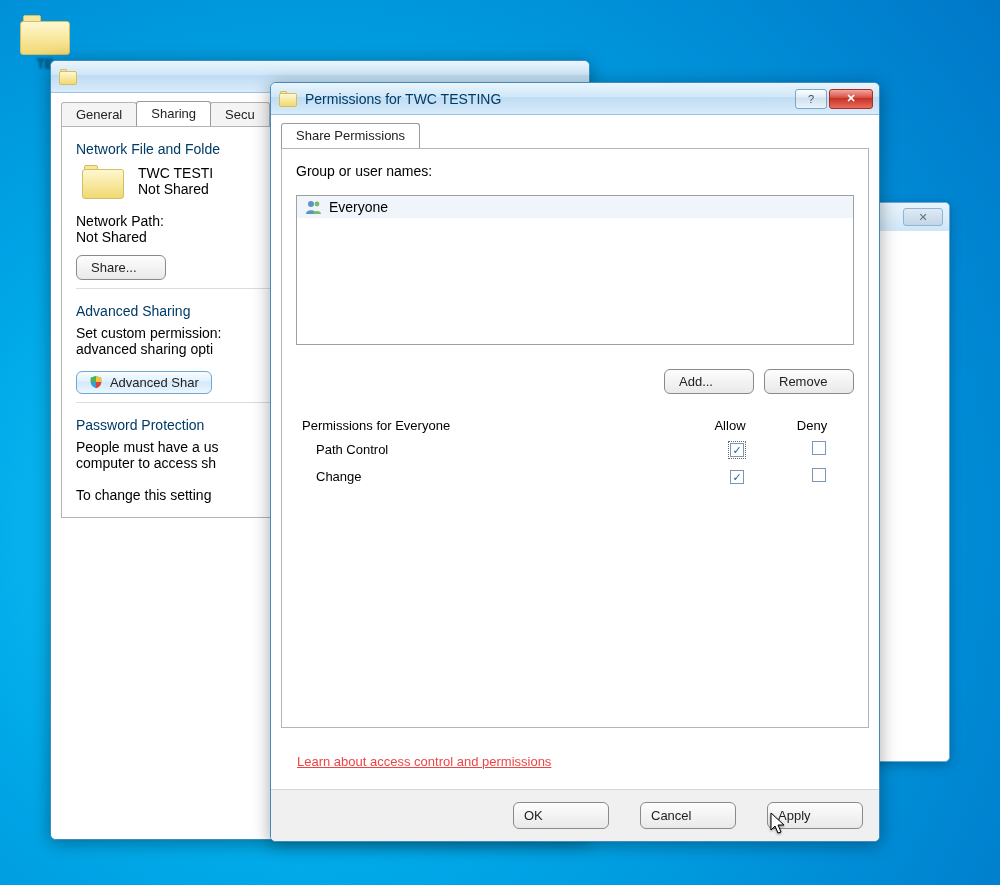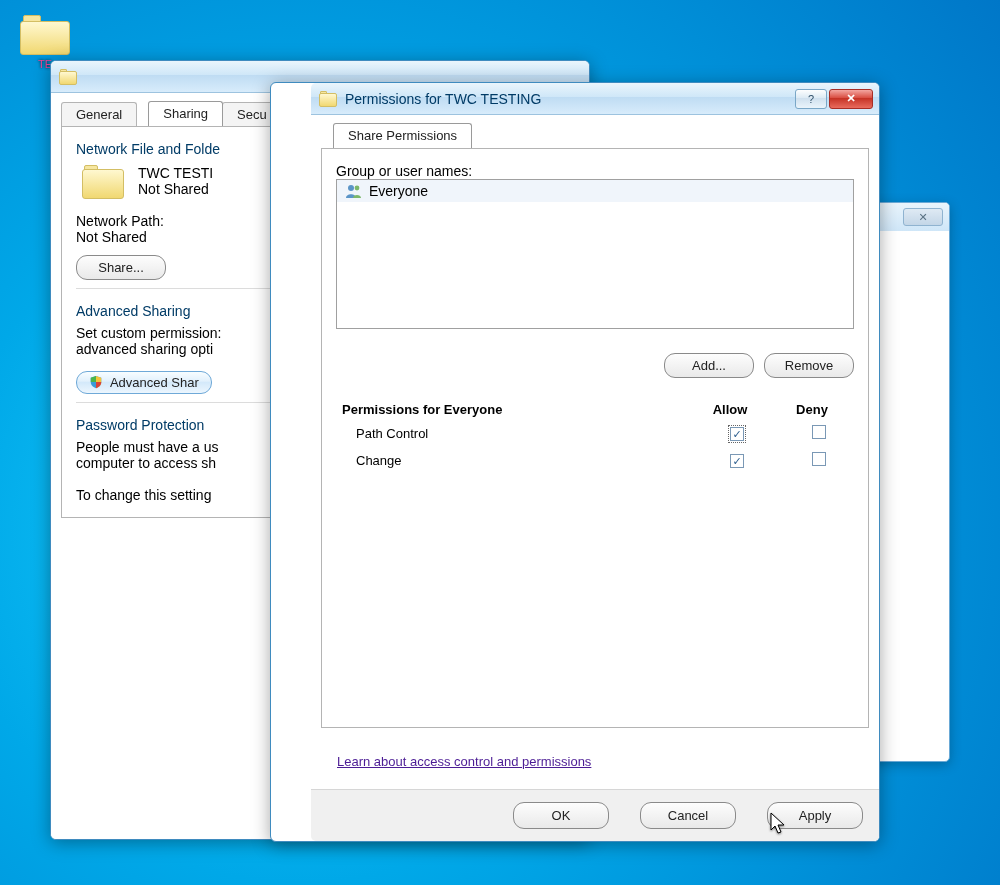--- a/index.html
+++ b/index.html
@@ -9,21 +9,21 @@
     background: radial-gradient(circle at 30% 60%, #18d0ff 0%, #00a8e8 40%, #0077c8 100%);
     overflow: hidden;
     position: relative;
     font-size: 14px;
   }
   
   .desktop-icon { position:absolute; top:15px; left:15px; width:60px; text-align:center; }
   .folder-big { width:50px; height:40px; margin:0 auto; position:relative; }
   .folder-big .tab { position:absolute; top:0; left:3px; width:18px; height:8px; background:#f6e6a0; border-radius:2px 2px 0 0; border:1px solid #d3be64;}
   .folder-big .body { position:absolute; top:6px; left:0; width:50px; height:34px; background:linear-gradient(#fff8d0,#f1d871); border:1px solid #d3be64; border-radius:3px;}
-  .desktop-icon span { color:#ec4899; font-size:11px; text-shadow:0 0 3px #000; word-break:break-all;}
+  .desktop-icon span { color:#0369a1; font-size:13px; text-shadow:0 0 3px #000; word-break:break-all;}
   
   .win {
     position:absolute;
     border:1px solid #3f8bbf;
     border-radius:6px;
     background:#fff;
     box-shadow:0 3px 18px rgba(0,0,0,.35);
     display:flex; flex-direction:column;
   }
   .titlebar {
@@ -55,42 +55,41 @@
     padding:4px 14px;
     background:#f4f4f4;
     border:1px solid #b4b4b4;
     border-bottom:none;
     border-radius:3px 3px 0 0;
     font-size:13px;
     color:#222;
     margin-right:-1px;
     position:relative;
   }
-  .tab-btn.active { background:#fff; border-color:#9a9a9a; z-index:2; padding-bottom:5px;margin-left:12px;}
+  .tab-btn.active { background:#fff; border-color:#9a9a9a; z-index:2; padding-bottom:5px;}
   .tab-panel {
     margin:0 10px 10px 10px;
     border:1px solid #b4b4b4;
     padding:14px;
     background:#fff;
     min-height:300px;
   }
   .group-label { color:#003b66; font-size:14px; margin:0 0 6px 0;}
   .sep { height:1px; background:#dcdcdc; margin:8px 0 14px 0;}
   .folder-med { width:42px; height:36px; position:relative; display:inline-block;}
   .folder-med .tab { position:absolute; top:0; left:2px; width:14px; height:6px; background:#f6e6a0; border:1px solid #d3be64; border-radius:2px 2px 0 0;}
   .folder-med .body { position:absolute; top:4px; left:0; width:42px; height:30px; background:linear-gradient(#fff8d0,#f1d871); border:1px solid #d3be64; border-radius:3px;}
   .btn {
     display:inline-block;
     min-width:90px;
     padding:4px 14px;
     border:1px solid #8a8a8a;
-    border-radius:11px;
+    border-radius:6px;
     background:linear-gradient(#fdfdfd,#e9e9e9);
     font-size:13px; color:#222;
-    text-align:center;
   }
   .btn.adv {
     padding:3px 12px;
     border-color:#6fa9d8;
     background:linear-gradient(#f8fdff,#e1f0fc 45%,#d2e8fa 46%,#ecf6fe);
   }
   .shield { display:inline-block; width:14px; height:14px; margin-right:4px; vertical-align:-2px;}
   .shield svg { width:14px; height:14px;}
   .listbox {
     border:1px solid #a0a0a0;
@@ -98,31 +97,31 @@
     height:150px;
     overflow:auto;
   }
   .list-item {
     display:flex; align-items:center; gap:6px;
     padding:3px 8px;
     background:#f0f5fb;
   }
   .people-icon { width:18px; height:16px; }
   .perm-table { width:100%; font-size:13px; }
-  .perm-table th { font-weight:bold; text-align:left; padding:2px 4px;}
+  .perm-table th { font-weight:normal; text-align:left; padding:2px 4px;}
   .perm-table th.c, .perm-table td.c { text-align:center; width:80px;}
   .perm-table td { padding:4px 4px 4px 18px;}
   .chk {
     width:14px; height:14px; border:1px solid #7a98b5; background:#fff;
     display:inline-flex; align-items:center; justify-content:center;
     font-size:11px; color:#2a5c8d;
   }
   .chk.checked::after { content:"✓"; }
   .chk.focus { outline:1px dotted #666; outline-offset:1px;}
-  a.link { color:#4c1d95; font-size:13px;}
+  a.link { color:#ef4444; font-size:13px;}
   .dlg-buttons { display:flex; gap:10px; justify-content:flex-end; padding:12px 16px; background:#f0f0f0; border-top:1px solid #d6d6d6; border-radius:0 0 5px 5px;}
   .dlg-buttons .btn { min-width:96px; padding:5px 10px;margin-left:21px;}
   .cursor {
     position:absolute;
     width:18px; height:24px;
     pointer-events:none;
   }
   .cursor svg { filter:drop-shadow(0 1px 1px rgba(0,0,0,.5));}
   .bg-win {
     position:absolute;
@@ -202,40 +201,40 @@
       </div>
       <div class="sep"></div>
       <div class="group-label">Password Protection</div>
       <div>People must have a us</div>
       <div>computer to access sh</div>
       <div style="margin-top:16px;">To change this setting</div>
     </div>
   </div>
 </div>
 
-<div class="win" style="left:270px; top:82px; width:610px; height:760px;padding-left:40px;">
+<div class="win" style="left:270px; top:82px; width:610px; height:760px;">
   <div class="titlebar">
     <span class="folder-small">
         <span class="tab"></span>
         <span class="body"></span>
       </span>
     <div class="title">Permissions for TWC TESTING</div>
     <div class="winbtns">
       <div class="winbtn">?</div>
       <div class="winbtn close">✕</div>
     </div>
   </div>
   <div class="win-body" style="display:flex; flex-direction:column;">
     <div style="flex:1;">
       <div class="tabstrip">
         <div class="tab-btn active">Share Permissions</div>
       </div>
       <div class="tab-panel" style="min-height:580px;">
         <div>Group or user names:</div>
-        <div class="listbox" style="margin-top:0;">
+        <div class="listbox" style="margin-top:16px;">
           <div class="list-item">
             <span class="people-icon">
               <svg viewBox="0 0 18 16">
                   <circle cx="6" cy="5" r="3" fill="#5b95c7"></circle>
                   <path d="M1 15 C1 10 11 10 11 15Z" fill="#5b95c7"></path>
                   <circle cx="12" cy="5" r="2.4" fill="#7cb76a"></circle>
                   <path d="M8 15 C8 11 16 11 16 15Z" fill="#7cb76a"></path>
                 </svg>
             </span>
             <span>Everyone</span>

